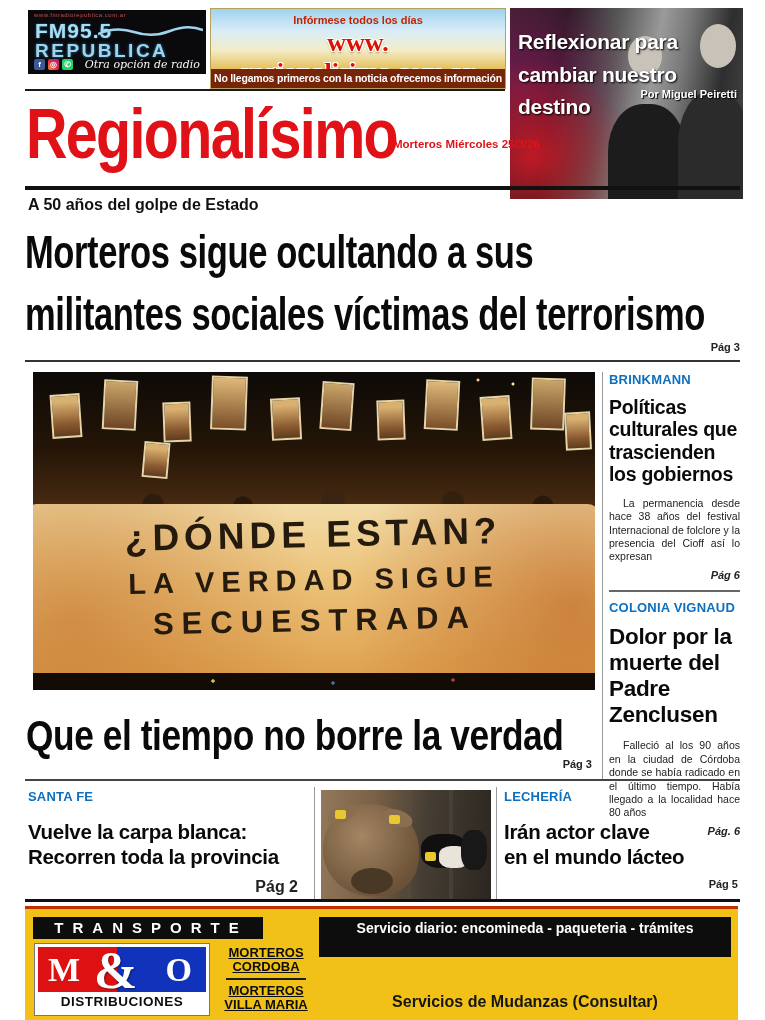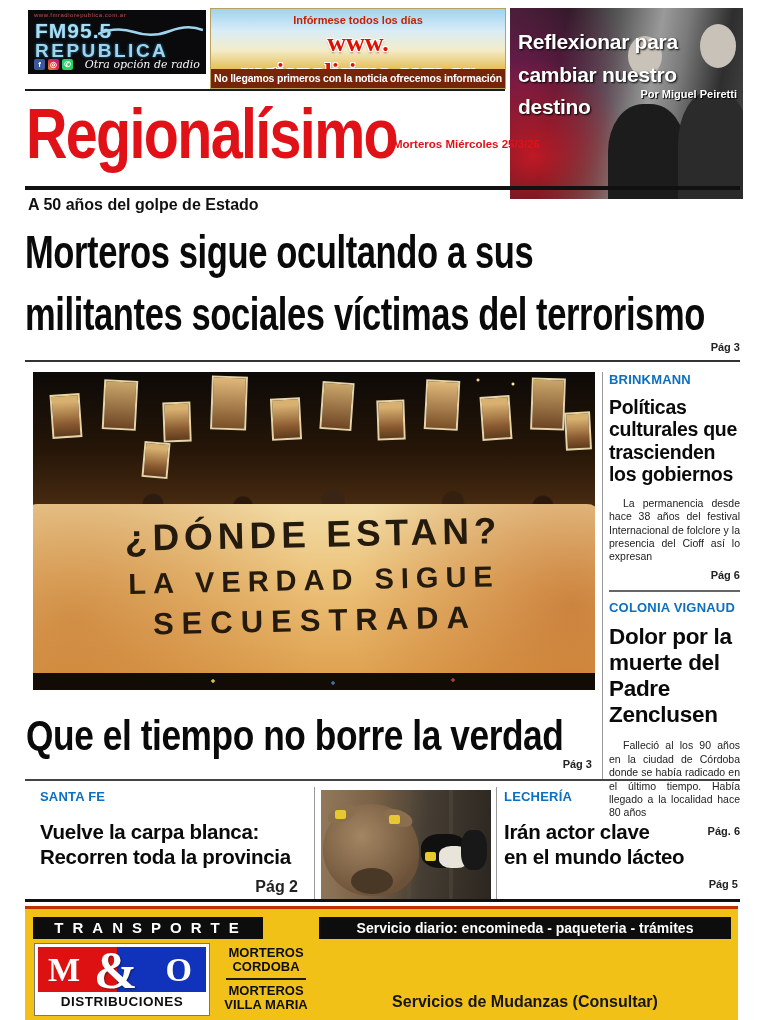--- a/index.html
+++ b/index.html
@@ -102,32 +102,32 @@
       radial-gradient(circle 3px at 420px 7px,#b04030 50%,transparent 60%),
       #120b06; }
 
   
   #vrule-right { left:602px; top:372px; width:1px; height:407px; background:#9a9a9a; }
   #right-col { left:609px; top:372px; width:131px; }
   .sec-label { font-size:13px; font-weight:bold; color:#0d6fc0; letter-spacing:.2px; }
   .rc-headline { margin-top:9px; font-size:19.5px; font-weight:bold; line-height:1.15; color:#0a0a0a; letter-spacing:-.3px; }
   .rc-headline2 { margin-top:9px; font-size:22.5px; font-weight:bold; line-height:1.16; color:#0a0a0a; letter-spacing:-.3px; }
   .rc-body { margin-top:11px; font-size:10.5px; line-height:1.28; color:#222; text-indent:14px; text-align:justify; }
-  .rc-pag { margin-top:5px; text-align:right; font-size:11px; font-weight:600; color:#222; }
+  .rc-pag { margin-top:5px; text-align:right; font-size:11px; font-weight:600; color:#222;font-style:italic; }
   .rc-hr { margin:9px 0 8px 0; border:0; border-top:2px solid #666; }
 
   
   #photo-kicker { left:28px; top:699px; font-size:14.5px; font-weight:bold; color:#0d6fc0; }
   #photo-headline { left:26px; top:712px; font-size:42px; font-weight:bold; color:#0a0a0a; white-space:nowrap;
     transform:scaleX(.84); transform-origin:left top; letter-spacing:-.5px; }
   #photo-pag { left:26px; top:758px; width:566px; text-align:right; font-size:11px; font-weight:600; color:#222; }
   #rule-mid { left:25px; top:779px; width:715px; height:2px; background:#444; }
 
   
-  #santafe { left:28px; top:789px; width:276px;margin-left:12px; }
+  #santafe { left:28px; top:789px; width:276px; }
   .teaser-headline { margin-top:16px; font-size:20.5px; font-weight:bold; line-height:1.2; color:#0a0a0a; letter-spacing:-.3px; }
   #santafe-pag { left:28px; top:878px; width:270px; text-align:right; font-size:16px; font-weight:600; color:#222; }
   #vrule-t1 { left:314px; top:787px; width:1px; height:112px; background:#999; }
   #cow-photo { left:321px; top:790px; width:170px; height:109px; overflow:hidden;
     background:linear-gradient(95deg,#93795b 0%,#7a6147 30%,#463e34 60%,#2b2620 100%); }
   .stall-bar { position:absolute; top:0; width:4px; height:109px; background:#58504466; }
   #bar1 { left:86px; } #bar2 { left:128px; }
   #cow-head { position:absolute; left:2px; top:14px; width:96px; height:92px; background:radial-gradient(circle at 40% 35%,#a38662,#6b5138 75%);
     border-radius:48% 50% 42% 50%; }
   .cow-ear { position:absolute; width:30px; height:16px; background:#8a6f4f; border-radius:50%; }
@@ -150,23 +150,23 @@
   #tr-strip { position:absolute; left:8px; top:8px; width:230px; height:22px; background:#0d0d0d; color:#fff;
     font-size:15px; font-weight:bold; letter-spacing:9px; text-align:center; line-height:22px; padding-left:6px; }
   #mo-logo { position:absolute; left:10px; top:35px; width:174px; height:71px; border:3px solid #fff; outline:1px solid #777; background:#fff; }
   #mo-top { position:absolute; left:0; top:0; width:168px; height:45px; background:linear-gradient(90deg,#dd1111 0 47%,#1133bb 47% 100%); }
   #mo-m, #mo-o, #mo-amp { position:absolute; color:#fff; font-family:"Liberation Serif", serif; font-weight:bold; }
   #mo-m { left:10px; top:4px; font-size:34px; }
   #mo-o { right:14px; top:4px; font-size:34px; }
   #mo-amp { left:56px; top:-6px; font-size:52px; text-shadow:1px 1px 2px rgba(0,0,0,.45); }
   #mo-sub { position:absolute; left:0; bottom:0; width:168px; height:20px; background:#fff; color:#0d0d0d;
     font-size:13.5px; font-weight:bold; text-align:center; line-height:20px; letter-spacing:.5px; }
-  #routes { position:absolute; left:190px; top:37px; width:102px; text-align:center; color:#0d0d0d; font-size:13px; font-weight:bold; line-height:1.08; }
+  #routes { position:absolute; left:190px; top:37px; width:102px; text-align:center; color:#0d0d0d; font-size:13px; font-weight:bold; line-height:1.08;text-decoration:underline; }
   #route-sep { border:0; border-top:2px solid #1a1a1a; width:78%; margin:4px auto 4px auto; }
-  #sv-strip { position:absolute; left:294px; top:8px; width:412px; height:22px; background:#0d0d0d; color:#fff;
+  #sv-strip { position:absolute; left:294px; top:8px; width:412px; height:40px; background:#0d0d0d; color:#fff;
     font-size:14px; font-weight:bold; text-align:center; line-height:22px; }
   #sv-phone { position:absolute; left:294px; top:31px; width:412px; text-align:center; font-size:45px; font-weight:bold;
     color:#151515; letter-spacing:3px; }
   #sv-footer { position:absolute; left:294px; top:84px; width:412px; text-align:center; font-size:16px; font-weight:bold; color:#151515; }
 </style>
 </head>
 <body>
 
 <div id="page">
 

